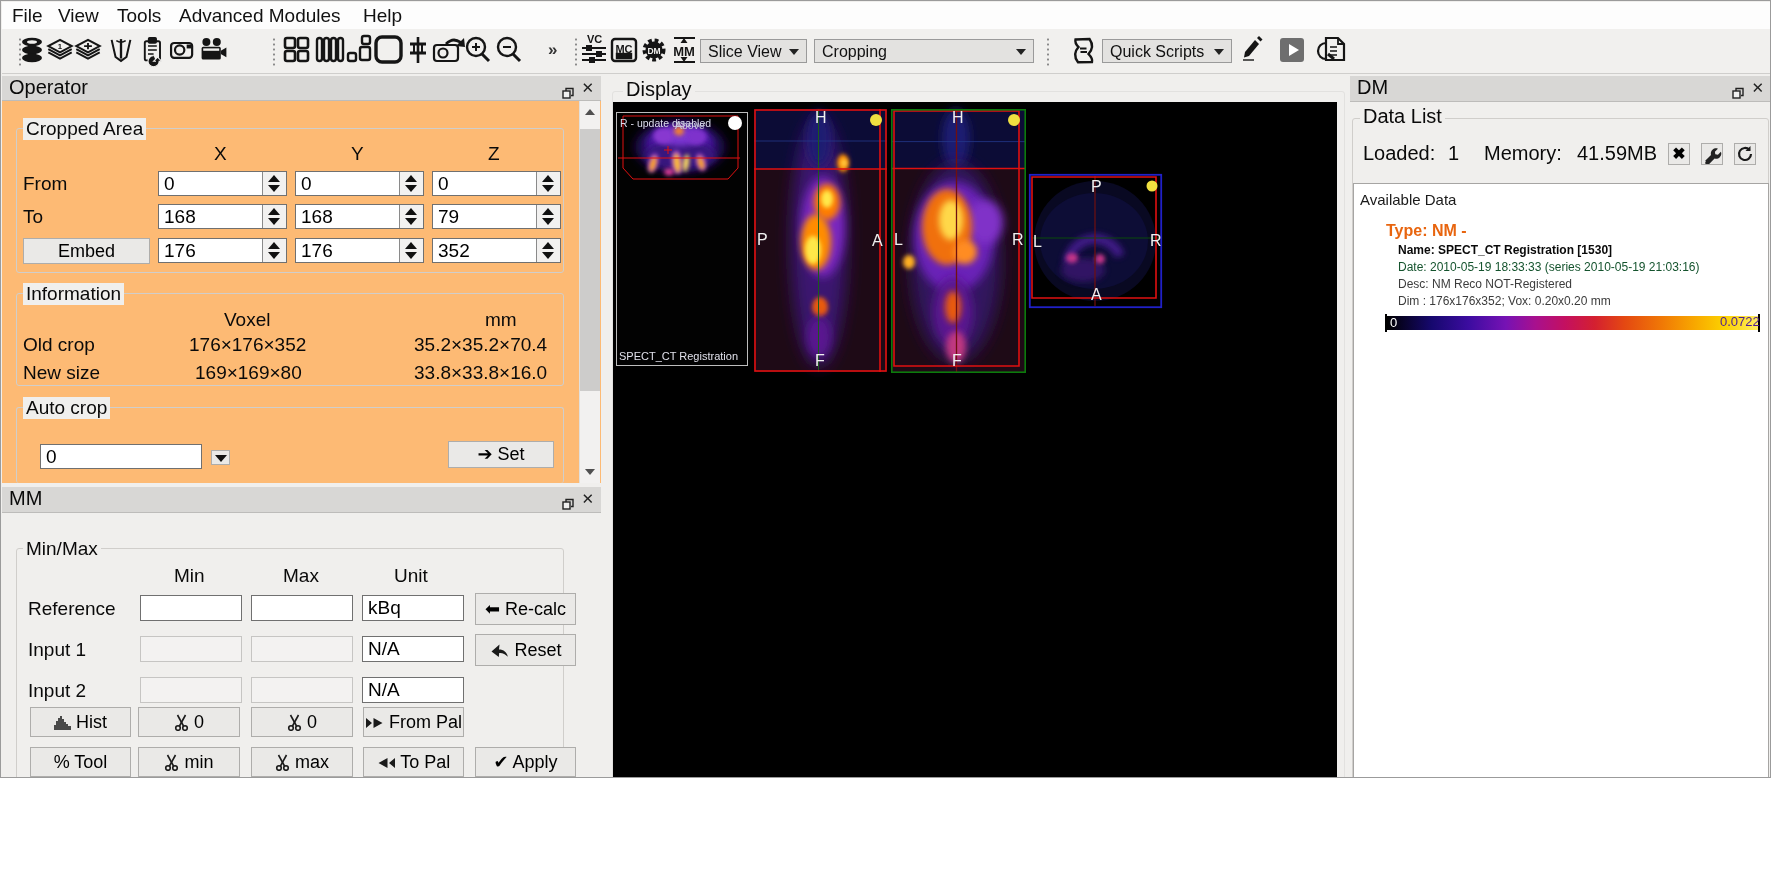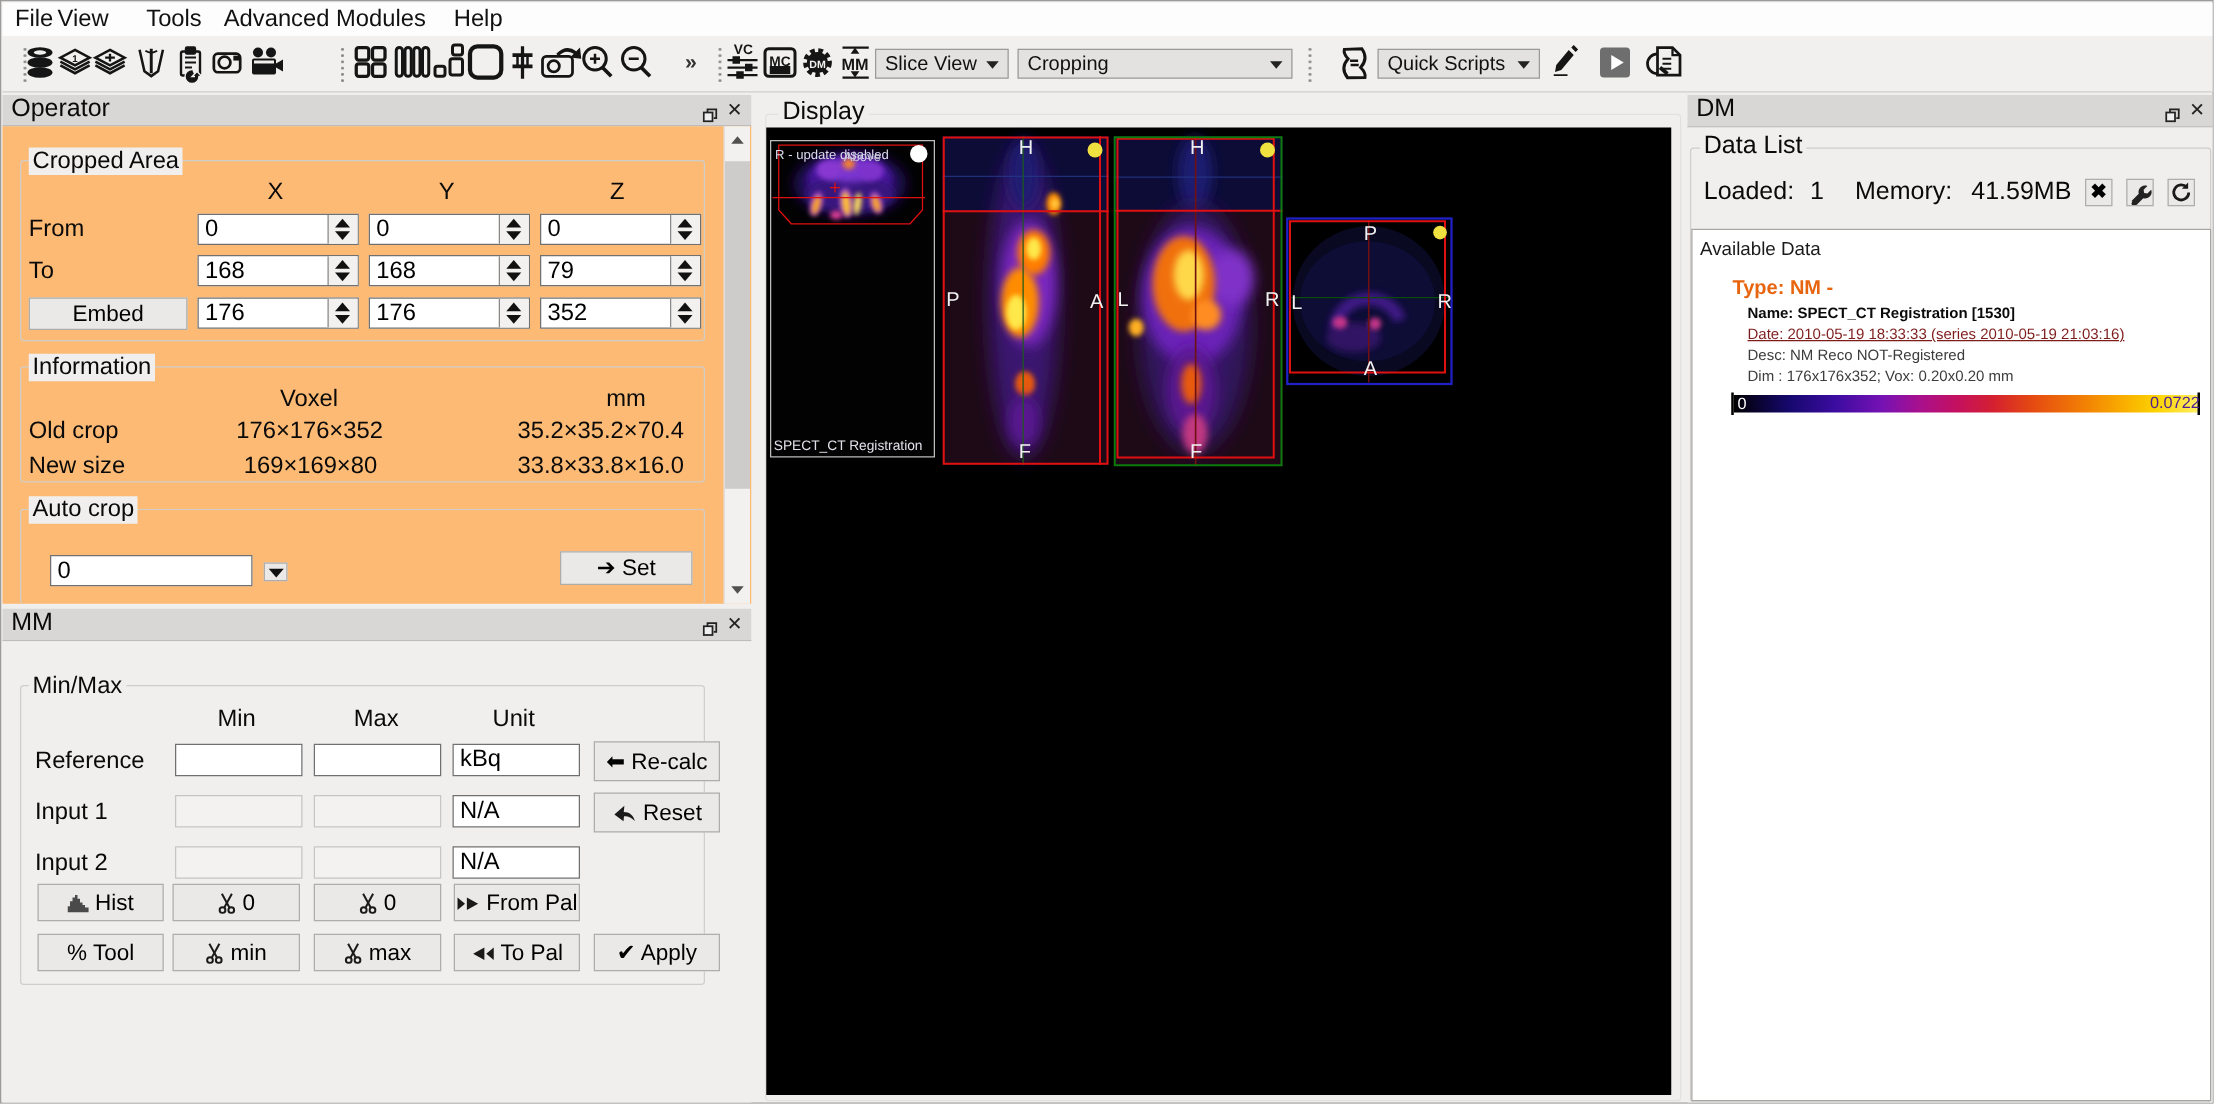--- a/index.html
+++ b/index.html
@@ -1,17 +1,17 @@
 <!DOCTYPE html>
 <html><head>
 <meta charset="utf-8">
 <style>
 * { margin:0; padding:0; box-sizing:border-box; font-family:"Liberation Sans",sans-serif; }
 html,body { width:1771px; height:883px; overflow:hidden; }
-#win { position:relative; width:1771px; height:883px; background:#f0efed; border:1px solid #9b9b9b; overflow:hidden; }
+#win { position:relative; width:1771px; height:778px; background:#f0efed; border:1px solid #9b9b9b; overflow:hidden; }
 .abs { position:absolute; }
 
 #menubar { position:absolute; left:1px; top:1px; width:1769px; height:27px; background:#fdfdfd; }
 #menubar span { position:absolute; top:3px; font-size:19px; color:#111; }
 
 #toolbar { position:absolute; left:1px; top:28px; width:1769px; height:45px; background:#f1f0ee; border-bottom:1px solid #cfcecc; }
 .handle { position:absolute; top:8px; height:30px; width:4px; background-image:radial-gradient(circle, #8a8a8a 1px, transparent 1.2px); background-size:4px 5px; background-repeat:repeat-y; }
 .combo { position:absolute; top:10px; height:24px; background:#e3e2e0; border:1px solid #9a9a9a; font-size:16px; color:#111; }
 .combo .ct { position:absolute; left:7px; top:3px; }
 .combo .arr { position:absolute; right:7px; top:9px; width:0; height:0; border-left:5px solid transparent; border-right:5px solid transparent; border-top:6px solid #222; }
@@ -35,21 +35,21 @@
 
 .sbar { position:absolute; background:#f2f1f0; border-left:1px solid #e0dfdd; }
 .sthumb { position:absolute; background:#cdcccb; width:100%; }
 </style>
 </head>
 <body>
 <div id="win">
 
 <div id="menubar">
   <span style="left:10px;">File</span>
-  <span style="left:44px;">View</span>
+  <span style="left:56px;">View</span>
   <span style="left:115px;">Tools</span>
   <span style="left:177px;">Advanced Modules</span>
   <span style="left:361px;">Help</span>
 </div>
 
 <div id="toolbar">
   <div class="handle" style="left:16px;"></div>
   <div class="handle" style="left:270px;"></div>
   <div class="handle" style="left:572px;"></div>
   <div class="handle" style="left:1044px;"></div>
@@ -568,21 +568,21 @@
           <path d="M3.2 16.8 l5.8 -5.8 c-0.5 -1.8 0 -3.8 1.5 -5.2 c1.5 -1.4 3.6 -1.8 5.4 -1.1 l-3 3 0.4 2.6 2.6 0.4 3 -3 c0.8 1.8 0.4 4 -1.1 5.5 c-1.4 1.4 -3.4 1.9 -5.2 1.4 l-5.7 5.7 c-0.9 0.9 -2.2 0.9 -3 0 c-0.9 -0.9 -0.9 -2.2 0 -3.1 z" fill="#222"></path>
         </svg></div>
   <div class="btn" style="left:384px; top:41px; width:22px; height:22px;"><svg width="20" height="20" viewBox="0 0 20 20">
           <path d="M14.5 6 a6 6 0 1 0 1.5 4" fill="none" stroke="#1a1a1a" stroke-width="2.2"></path>
           <path d="M15.5 2 v5 h-5 z" fill="#1a1a1a"></path>
         </svg></div>
   <div class="abs" style="left:3px; top:81px; width:416px; height:698px; background:#fff; border:1px solid #a6a5a3;">
     <div class="lbl" style="left:6px; top:7px; font-size:15px; color:#1a1a1a;">Available Data</div>
     <div class="lbl" style="left:32px; top:38px; font-size:16px; font-weight:bold; color:#e8650f;">Type: NM -</div>
     <div class="lbl" style="left:44px; top:59px; font-size:12px; font-weight:bold; color:#0a0a0a;">Name: SPECT_CT Registration [1530]</div>
-    <div class="lbl" style="left:44px; top:76px; font-size:12px; color:#7f1d1d;text-decoration:underline;">Date: 2010-05-19 18:33:33 (series 2010-05-19 21:03:16)</div>
+    <div class="lbl" style="left:44px; top:76px; font-size:12px; color:#14532d;">Date: 2010-05-19 18:33:33 (series 2010-05-19 21:03:16)</div>
     <div class="lbl" style="left:44px; top:93px; font-size:12px; color:#3c3c3c;">Desc: NM Reco NOT-Registered</div>
     <div class="lbl" style="left:44px; top:110px; font-size:12px; color:#3c3c3c;">Dim : 176x176x352; Vox: 0.20x0.20 mm</div>
     <div class="abs" style="left:31px; top:130px; width:2px; height:18px; background:#000;"></div>
     <div class="abs" style="left:33px; top:132px; width:371px; height:14px; background:linear-gradient(to right,#000000 0%,#16086e 12%,#3c0ca0 22%,#7612b4 32%,#a8108e 40%,#c41060 48%,#d42030 56%,#e44812 64%,#f07806 74%,#f8a800 83%,#fcd200 91%,#ffee60 100%);"></div>
     <div class="abs" style="left:404px; top:130px; width:2px; height:18px; background:#000;"></div>
     <div class="lbl" style="left:36px; top:131px; font-size:13px; color:#fff;">0</div>
     <div class="lbl" style="left:366px; top:130px; font-size:13px; color:#4c1d95;">0.0722</div>
   </div>
 </div>
 

